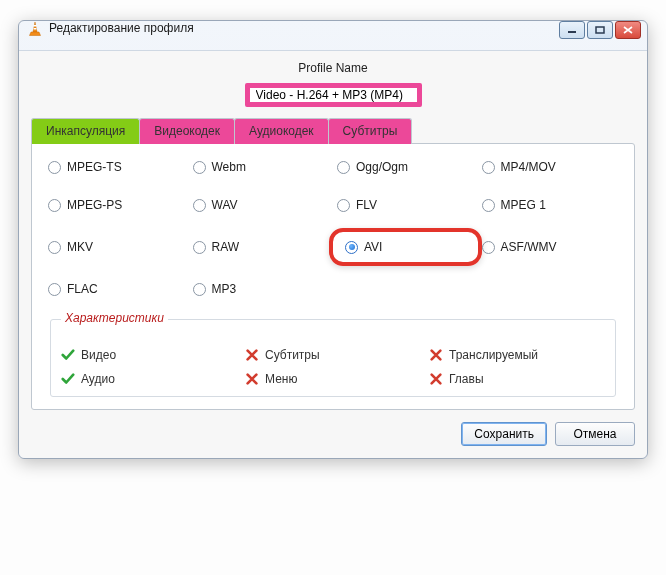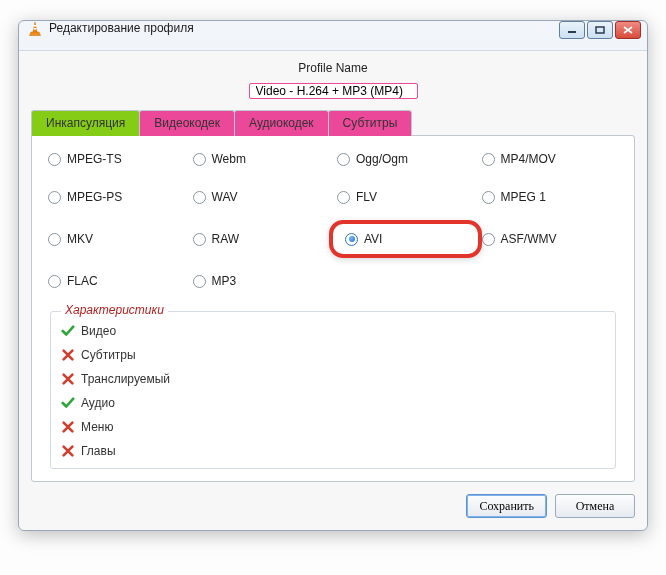--- a/index.html
+++ b/index.html
@@ -46,21 +46,21 @@
   .win-btn svg { display:block; }
   .content {
     background:#f7f7f7;
     padding: 10px 12px 12px;
     border-bottom-left-radius:6px;
     border-bottom-right-radius:6px;
   }
   .row-name { display:flex; align-items:center; gap:8px; margin-bottom:10px;flex-direction:column; }
   .row-name label { white-space:nowrap; }
   .row-name input {
-    flex:1; height:34px; border:1px solid #ec4899; border-radius:2px;
+    flex:1; height:34px; border:5px solid #ec4899; border-radius:2px;
     padding:0 6px; font-family:inherit; font-size:12px; background:#fff;
   }
   .tabs-strip { display:flex; position:relative; top:1px; }
   .tab {
     padding: 5px 14px 6px;
     border:1px solid #bfc7d0;
     border-bottom:none;
     background:#ec4899;
     border-radius:3px 3px 0 0;
     margin-right:-1px;
@@ -106,28 +106,28 @@
     border-radius:3px;
     padding: 6px 10px 10px;
     position:relative;
   }
   .features legend {
     font-size:12px; color:#b91c1c;
     position:relative; top:-1px; background:#fff; padding:0 4px;font-style:italic;
   }
   .features-grid {
     display:grid;
-    grid-template-columns: repeat(1, 1fr);
+    grid-template-columns: repeat(3, 1fr);
     row-gap:10px; column-gap:8px;
-    margin-top:0;
+    margin-top:16px;
   }
   .feat { display:flex; align-items:center; gap:6px; color:#333; }
   .chk { width:14px; height:14px; display:block; }
   .buttons {
-    display:flex; justify-content:flex-end; gap:8px; margin-top:12px;font-family:Liberation Serif, serif;
+    display:flex; justify-content:flex-end; gap:8px; margin-top:12px;
   }
   .btn {
     min-width:80px; height:24px;
     border:1px solid #9aaabf; border-radius:3px;
     background:linear-gradient(#fdfdfd,#e6ebf1);
     cursor:pointer; font-family:inherit; font-size:12px;
     padding:0 12px;
   }
   .btn.primary { box-shadow: 0 0 0 1px #7fb3ef inset; border-color:#5f93cf; }
 </style>

